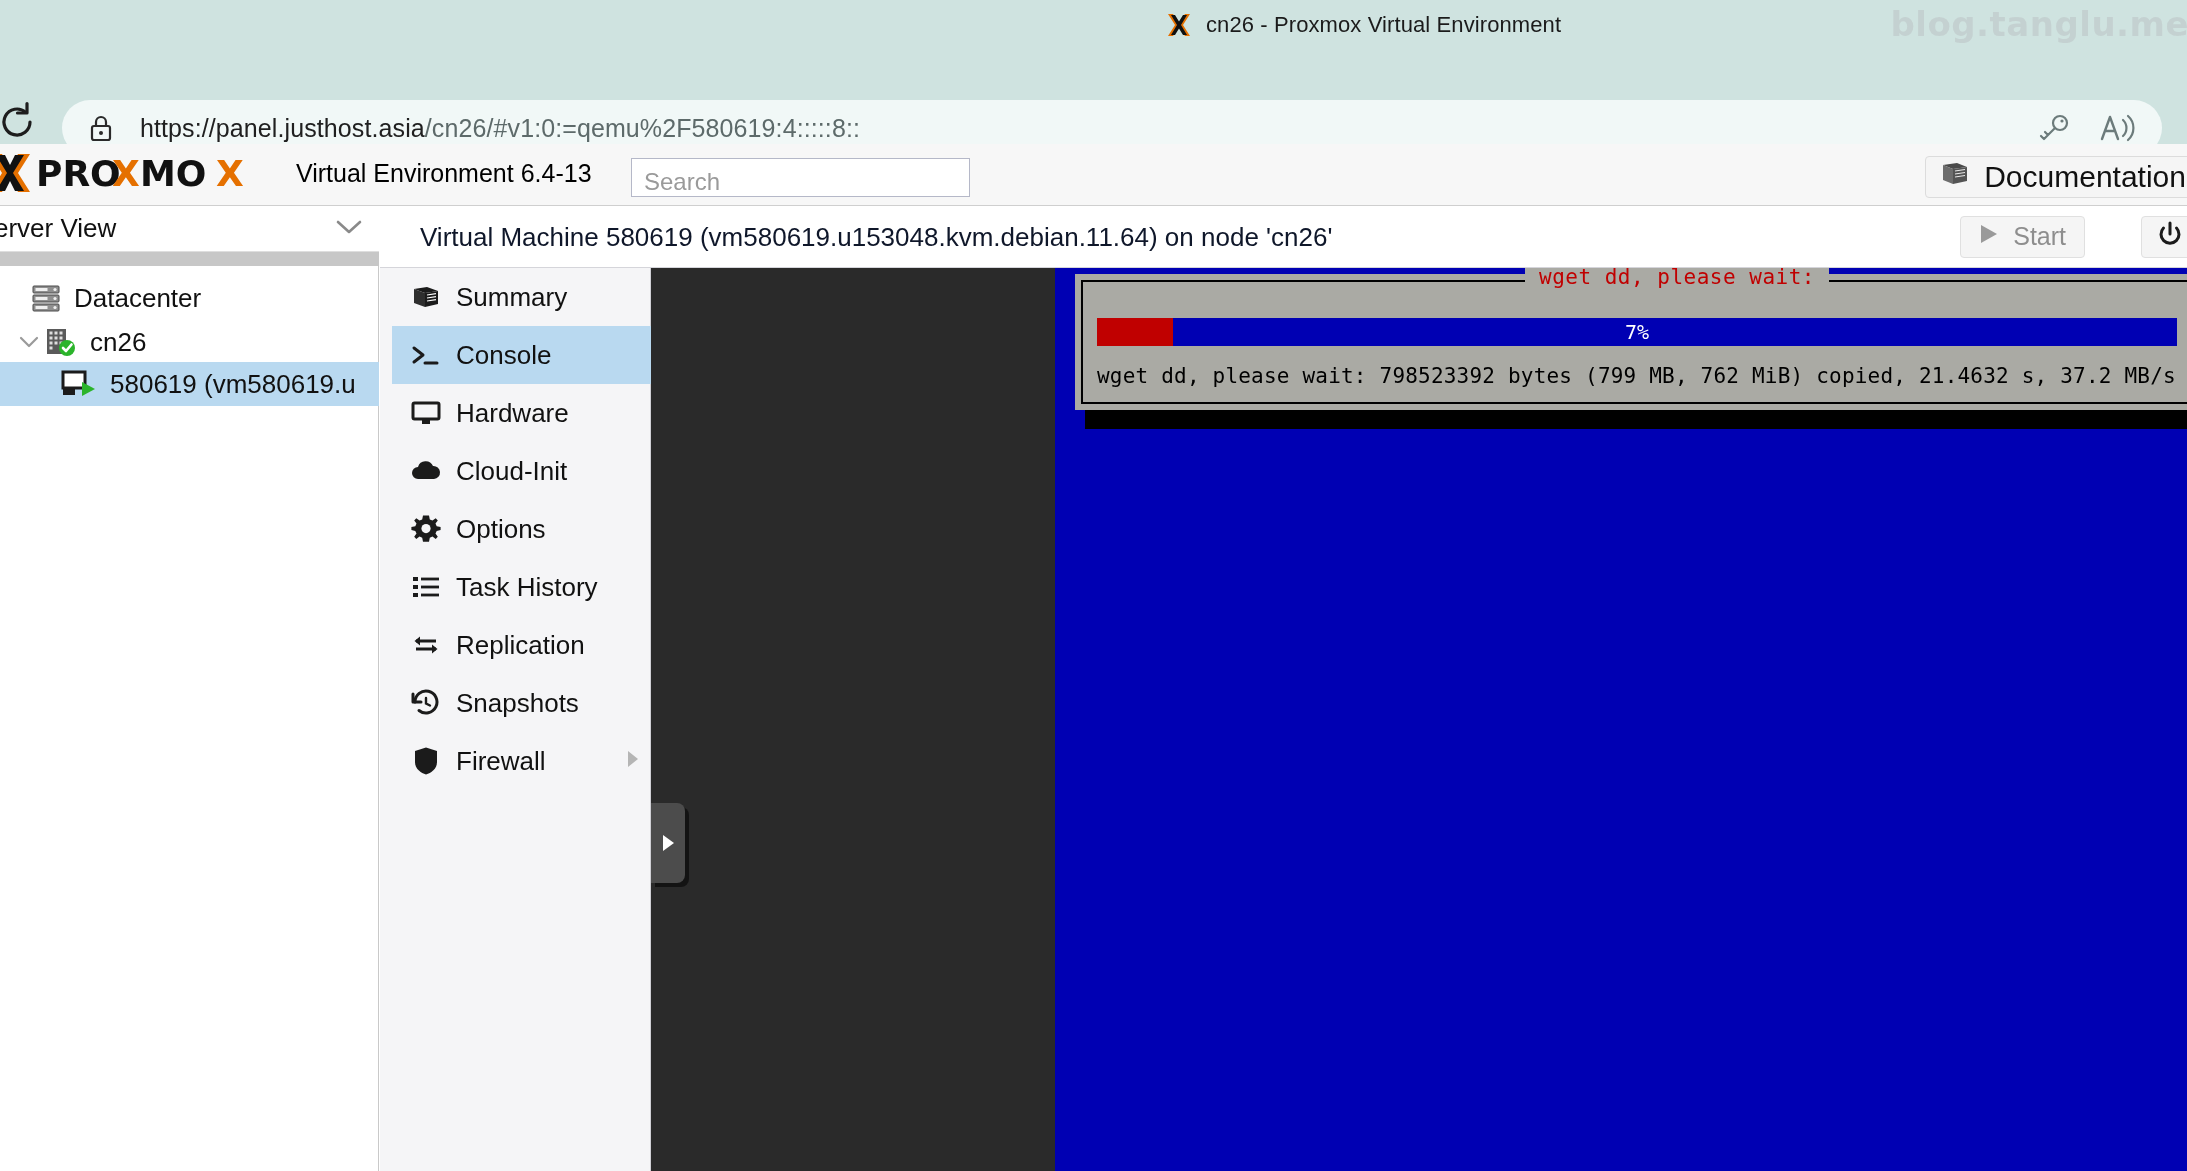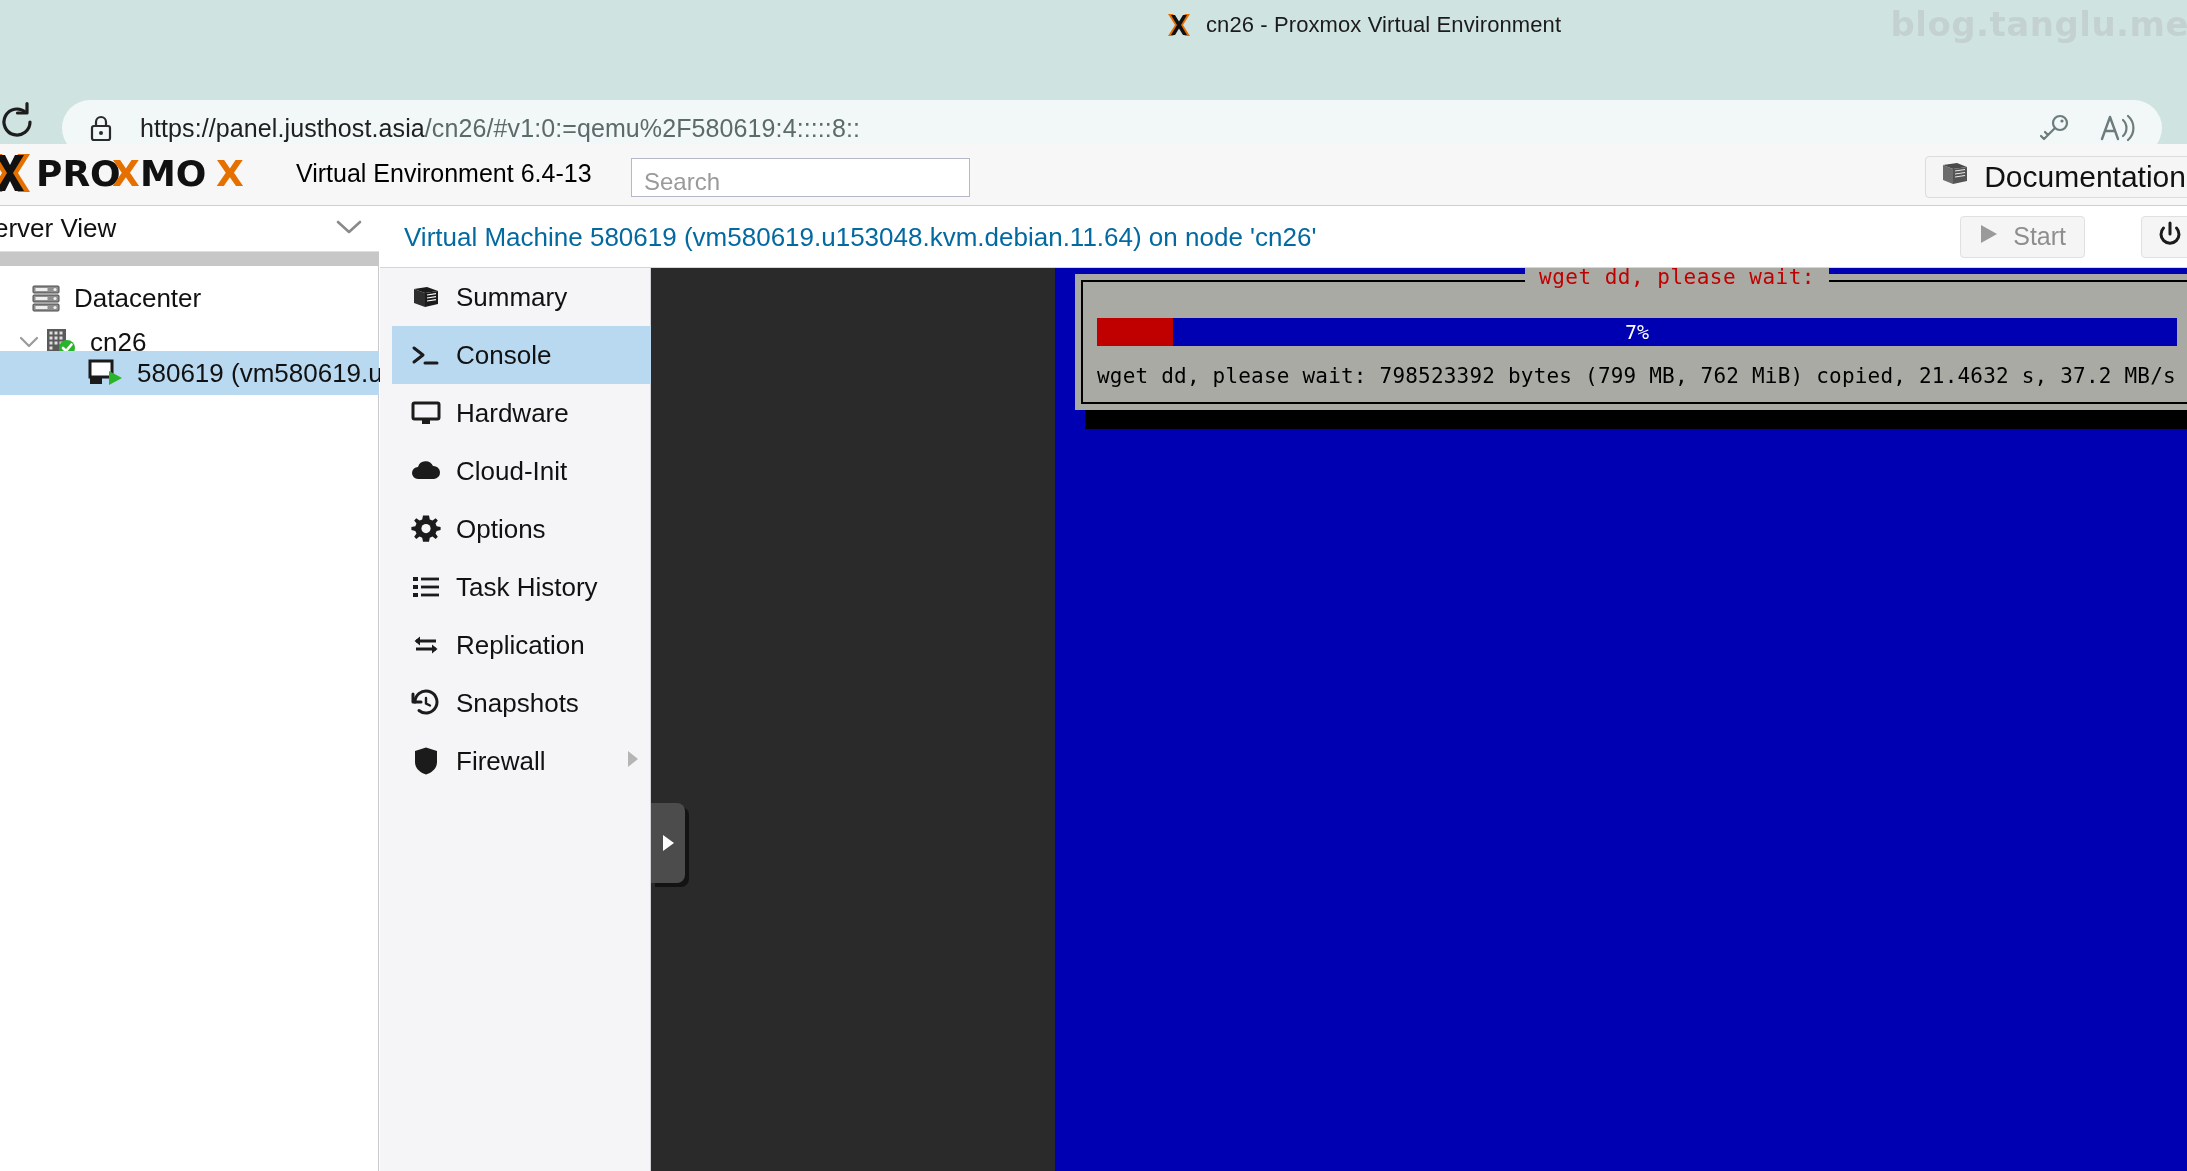--- a/index.html
+++ b/index.html
@@ -203,24 +203,24 @@
   }
   #content-title-bar {
     position: absolute;
     left: 0; top: 0;
     width: 1807px; height: 62px;
     background: #ffffff;
     border-bottom: 1px solid #d5d5da;
   }
   #content-title {
     position: absolute;
-    left: 24px; top: 50%;
+    left: 40px; top: 50%;
     transform: translateY(-50%);
     font-size: 26px;
-    color: #0369a1;
+    color: #0f172a;
     white-space: nowrap;
   }
   #start-button {
     position: absolute;
     right: 102px; top: 50%;
     transform: translateY(-50%);
     height: 42px;
     display: flex; align-items: center; gap: 12px;
     background: #f5f5f5;
     border: 1px solid #e0e0e0;
@@ -493,21 +493,21 @@
             <rect x="15.5" y="15.5" width="3" height="3"></rect>
           <rect x="5.5" y="20.5" width="3" height="3"></rect>
         </g>
         <circle cx="23" cy="22" r="8" fill="#2bb42b"></circle>
         <path d="M19,22 L22,25 L27.5,18.5" fill="none" stroke="#ffffff" stroke-width="2.6" stroke-linecap="round" stroke-linejoin="round"></path>
       </svg>
     </span>
     <span class="tree-label">cn26</span>
   </div>
 
-  <div class="tree-row selected" style="top:145px;padding-left:27px;">
+  <div class="tree-row selected" style="top:156px;">
     <span class="tree-expander" style="width:60px;"></span>
     <span class="tree-icon">
       <svg width="38" height="32" viewBox="0 0 38 32">
         <rect x="3" y="4" width="22" height="16" fill="#ffffff" stroke="#1b1b1b" stroke-width="3"></rect>
         <rect x="3" y="20" width="12" height="7" fill="#1b1b1b"></rect>
         <path d="M22,14 L35,21 L22,28 Z" fill="#2bb42b"></path>
       </svg>
     </span>
     <span class="tree-label">580619 (vm580619.u</span>
   </div>

